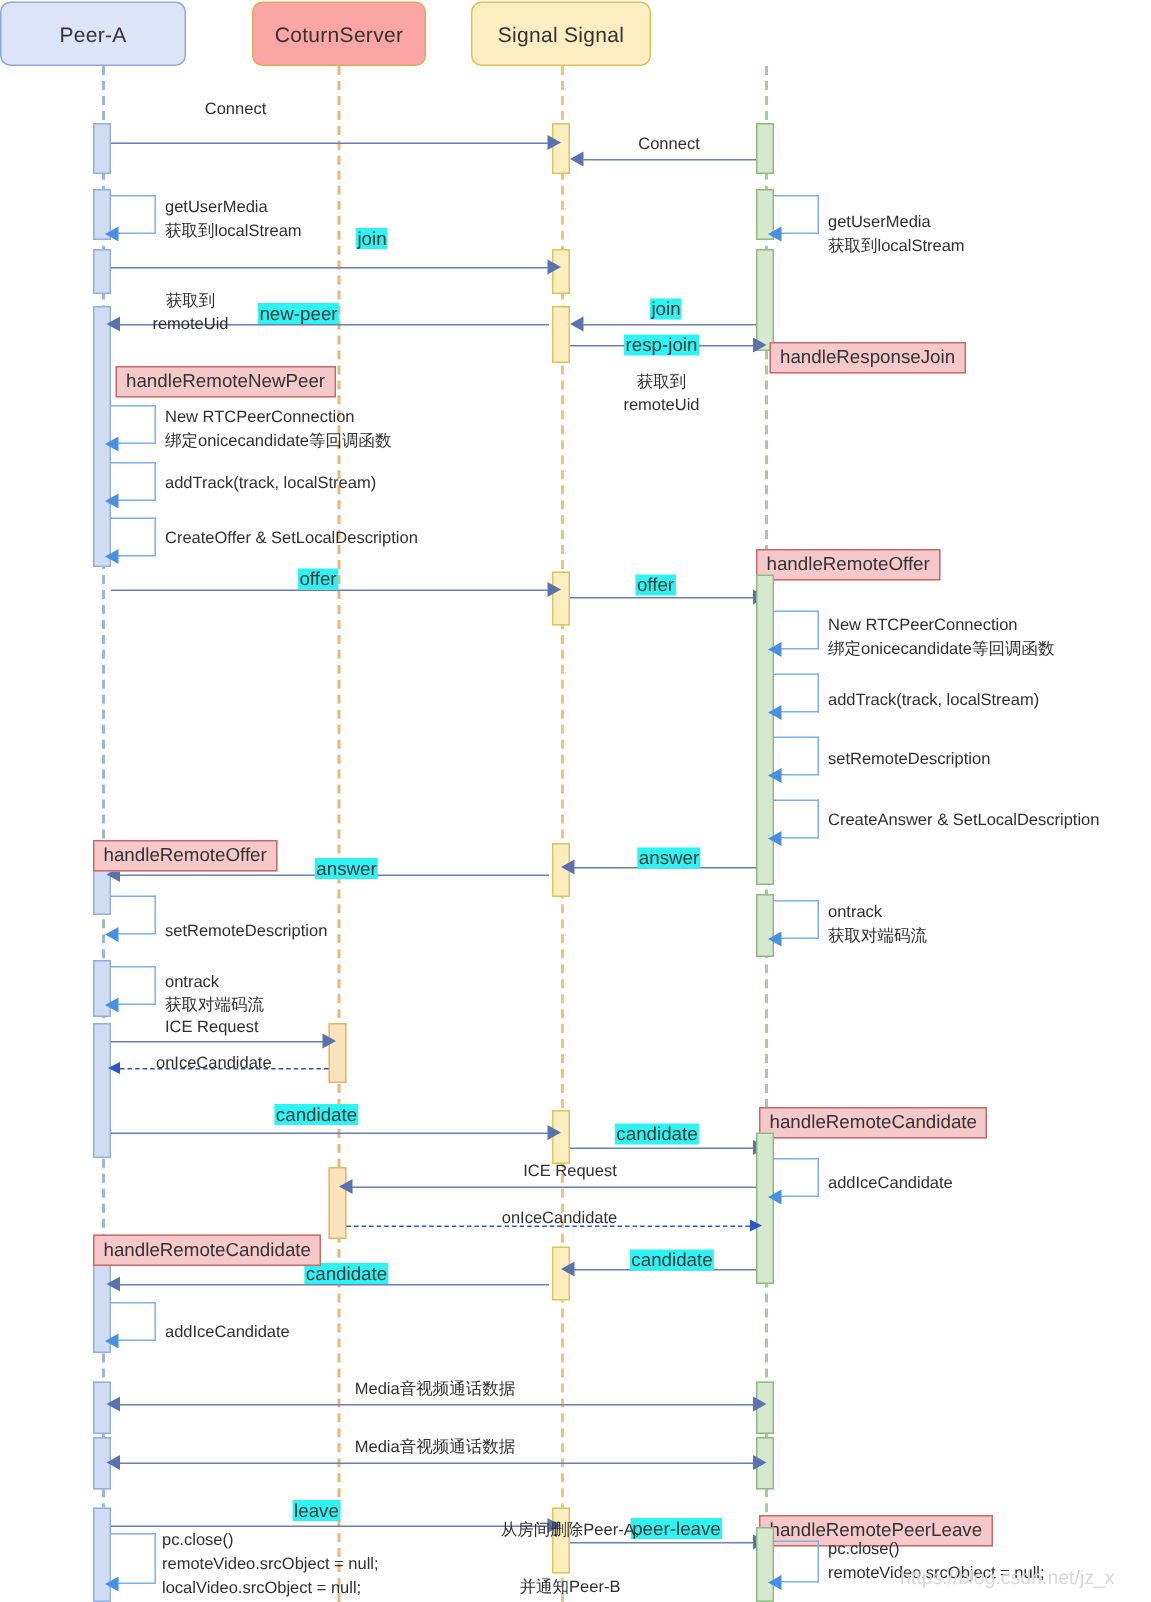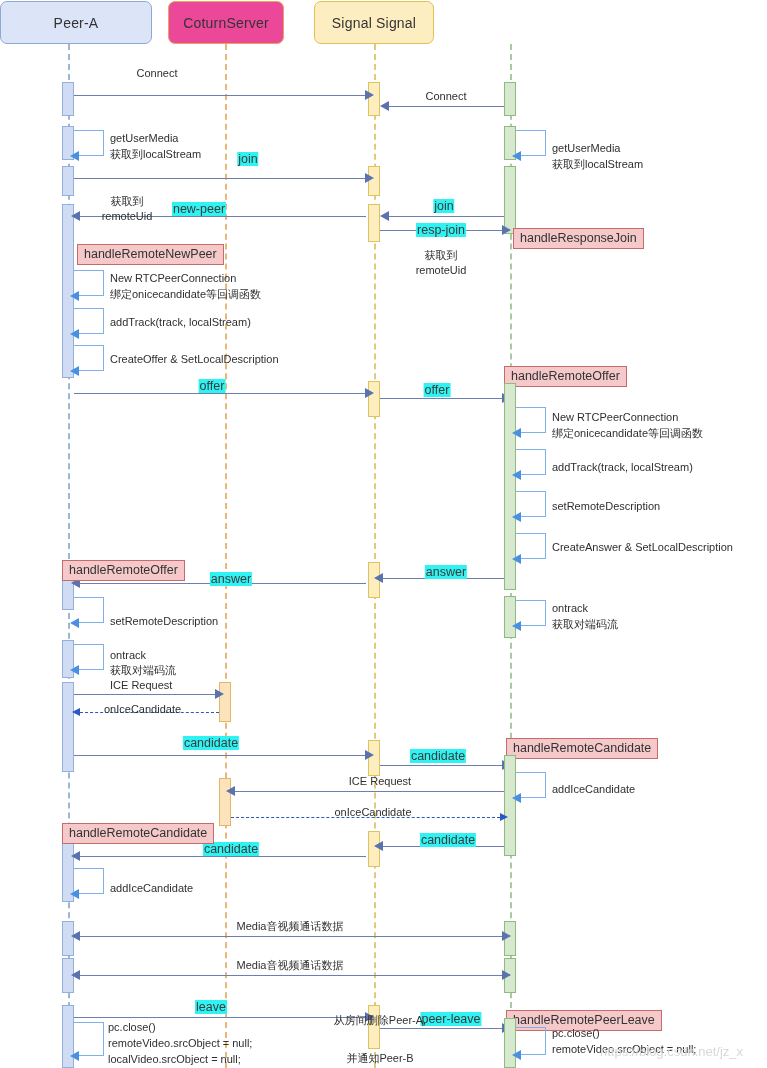--- a/index.html
+++ b/index.html
@@ -6,21 +6,21 @@
   body{font-family:"Liberation Sans","DejaVu Sans",sans-serif;}
   #diagram{position:relative;width:767px;height:1068px;overflow:hidden;background:#fff;}
   .lifeline{position:absolute;width:0;border-left:2px dashed #9bb7d4;}
   .lifeline.coturn{border-left-color:#e8b87a;}
   .lifeline.signal{border-left-color:#e3c97a;}
   .lifeline.peerb{border-left-color:#a9c9a1;}
   .header-box{position:absolute;box-sizing:border-box;border-radius:7px;
     display:flex;align-items:center;justify-content:center;
     font-size:14px;color:#333;letter-spacing:.2px;white-space:nowrap;}
   .hb-peera{background:#dbe5f7;border:1.5px solid #8fa8d6;}
-  .hb-coturn{background:#ec4899;border:1.5px solid #e3a857;}
+  .hb-coturn{background:#fca5a5;border:1.5px solid #e3a857;}
   .hb-signal{background:#fdeec2;border:1.5px solid #e0c250;}
   .hb-peerb{background:#d8ead0;border:1.5px solid #8cba7e;}
   .act{position:absolute;width:12px;box-sizing:border-box;}
   .act.a{background:#cfdcf3;border:1px solid #93b0dc;}
   .act.c{background:#fbe3bb;border:1px solid #e2b568;}
   .act.s{background:#fdedbf;border:1px solid #ddc55d;}
   .act.b{background:#d6e8cd;border:1px solid #8ebb80;}
   .arrow{position:absolute;height:0;border-top:1.5px solid #6b7fb3;}
   .arrow.dash{border-top:1.5px dashed #2b57c4;}
   .head{position:absolute;width:0;height:0;}
@@ -40,21 +40,21 @@
 </head>
 <body>
 
 <div id="diagram">
 
   <div class="lifeline" style="left:68px;top:44px;height:1024px;"></div>
   <div class="lifeline coturn" style="left:225px;top:44px;height:1024px;"></div>
   <div class="lifeline signal" style="left:374px;top:44px;height:1024px;"></div>
   <div class="lifeline peerb" style="left:510px;top:44px;height:1024px;"></div>
 
-  <div class="header-box hb-peera" style="left:0px;top:1px;width:152px;height:43px;">
+  <div class="header-box hb-peera" style="left:0px;top:1px;width:124px;height:43px;">
     <span>Peer-A</span>
   </div>
   <div class="header-box hb-coturn" style="left:168px;top:1px;width:116px;height:43px;">
     <span>CoturnServer</span>
   </div>
   <div class="header-box hb-signal" style="left:314px;top:1px;width:120px;height:43px;">
     <span>Signal Signal</span>
   </div>
 
   <div class="act a" style="left:62px;top:82px;height:34px;"></div>

